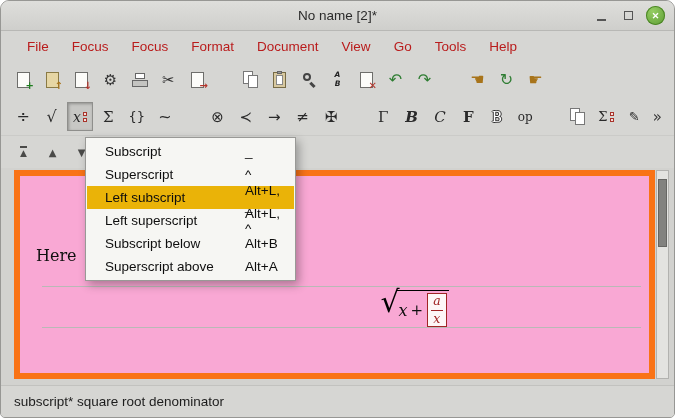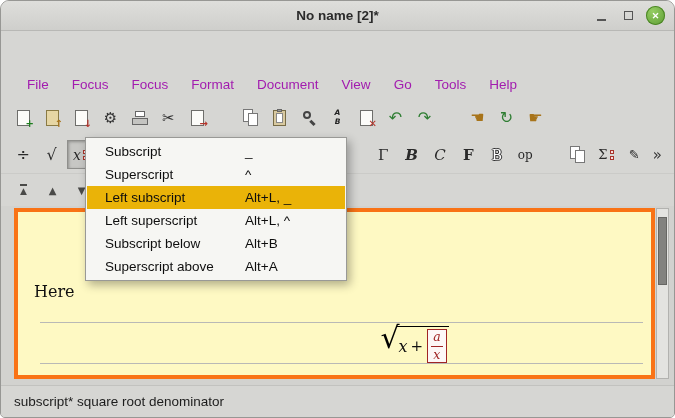--- a/index.html
+++ b/index.html
@@ -7,32 +7,32 @@
   .window{
     position:absolute; inset:0; width:675px; height:418px;
     background:#d6d6d3; border:1px solid #979794;
     border-radius:9px 9px 5px 5px; overflow:hidden;
     display:flex; flex-direction:column;
   }
   
   .titlebar{ position:relative; height:30px; flex:0 0 30px;
     background:linear-gradient(#dededb,#cfcfcc); border-bottom:1px solid #b8b8b5; }
   .title{ position:absolute; left:0; right:0; top:0; height:30px; line-height:30px;
-    text-align:center; font-weight:bold; font-size:13.5px; color:#2b2b2b; }
+    text-align:center; font-weight:normal; font-size:13.5px; color:#2b2b2b; }
   .win-controls{ position:absolute; right:9px; top:5px; display:flex; gap:8px; align-items:center; z-index:2;}
   .winbtn{ width:19px; height:19px; display:flex; align-items:center; justify-content:center;
     color:#444; font-size:12px; background:transparent; border:none; }
   .minbar{ width:9px; height:0; border-bottom:2px solid #555; margin-top:8px; }
   .maxbox{ width:9px; height:9px; border:1.5px solid #555; }
   .winbtn.close{ border-radius:50%;
     background:radial-gradient(circle at 35% 28%, #95cd63, #5c9c33);
     box-shadow:inset 0 0 0 1px #4c8527; color:#fff; font-weight:bold; font-size:9px; }
   
   .menubar{ height:30px; flex:0 0 30px; display:flex; align-items:center;
-    padding:0 16px; gap:3px; font-size:13.5px; color:#a21caf;margin-top:38px; }
+    padding:0 16px; gap:3px; font-size:13.5px; color:#b91c1c; }
   .menu-item{ padding:4px 10px; border-radius:3px; }
   
   .toolbar{ display:flex; align-items:center; padding:0 8px; }
   .toolbar.main{ height:37px; flex:0 0 37px; }
   .toolbar.math{ height:37px; flex:0 0 37px; }
   .toolbar.focus{ height:33px; flex:0 0 33px; border-top:1px solid #cbcbc8; }
   .tbtn{ width:27px; height:29px; margin:0 1px; display:inline-flex; align-items:center;
     justify-content:center; background:transparent; border:1px solid transparent;
     font-family:"DejaVu Sans",sans-serif; font-size:14px; color:#2a2a2a; padding:0; }
   .tbtn.pressed{ background:#c7c7c4; border:1px solid #8f8f8c;
@@ -67,21 +67,21 @@
   .cal{ font-family:"DejaVu Serif",serif; font-style:italic; font-size:15px; }
   .frak{ font-family:"DejaVu Serif",serif; font-weight:bold; font-size:15px; }
   .bbb{ font-family:"DejaVu Serif",serif; font-size:14px; color:#fff;
     text-shadow:-1px 0 #333,1px 0 #333,0 -1px #333,0 1px #333; }
   .opword{ font-family:"DejaVu Serif",serif; font-size:12px; }
   .overflow{ font-size:15px; color:#333; width:18px; margin:0; }
   .focus-exit{ border-top:2px solid #4a4a48; padding-top:1px; font-size:9px; color:#4a4a48; line-height:1; }
   .tri{ font-size:10px; color:#4a4a48; }
   
   .docwrap{ flex:1; display:flex; background:#d2d2cf; padding:2px 5px 6px 13px; min-height:0; }
-  .canvas{ flex:1; position:relative; background:#fef9c3; border:4px solid #f97316; overflow:hidden; }
+  .canvas{ flex:1; position:relative; background:#f9a8d4; border:6px solid #f97316; overflow:hidden; }
   .doc-text{ position:absolute; left:16px; top:70px; font-family:"DejaVu Serif",serif; font-size:16px; color:#101010; }
   .eq-band{ position:absolute; left:22px; right:8px; top:110px; height:42px;
     border-top:1px solid #b9b9b6; border-bottom:1px solid #b9b9b6;
     display:flex; align-items:center; justify-content:center; }
   .sqrt{ display:inline-flex; align-items:flex-start; margin-left:146px; }
   .rad-sym{ font-family:"DejaVu Serif",serif; font-size:30px; line-height:30px; font-weight:400; }
   .radicand{ display:inline-flex; align-items:center; border-top:1.4px solid #000;
     margin-left:-3px; margin-top:3px; padding:2px 2px 0 2px; gap:1px; }
   .mvar{ font-family:"DejaVu Serif",serif; font-style:italic; font-size:16px; color:#101010; }
   .mop{ font-family:"DejaVu Serif",serif; font-size:15px; color:#101010; margin:0 2px; }
@@ -91,21 +91,21 @@
     font-size:12.5px; color:#a02525; padding:0 2px; }
   .frac .num{ border-bottom:1px solid #a02525; padding-bottom:2px; margin-bottom:2px; }
   .scrollbar{ flex:0 0 13px; position:relative; background:#e3e3e0; border:1px solid #b2b2af; margin-left:1px; }
   .thumb{ position:absolute; top:8px; left:1px; right:1px; height:68px;
     background:#82827f; border:1px solid #666663; }
   
   .statusbar{ height:32px; flex:0 0 32px; display:flex; align-items:center;
     justify-content:space-between; padding:0 13px; font-size:13.5px; color:#1c1c1c;
     background:#d6d6d3; border-top:1px solid #c2c2bf; }
   
-  .dropdown{ position:absolute; left:84px; top:136px; width:262px; z-index:20;
+  .dropdown{ position:absolute; left:84px; top:136px; width:211px; z-index:20;
     background:#f6f6f3; border:1px solid #999996; box-shadow:3px 4px 9px rgba(0,0,0,.3); padding:2px 1px; }
   .mitem{ display:flex; align-items:center; height:23px; padding:0 8px 0 18px; font-size:13.5px; color:#0e0e0e; }
   .mitem.highlighted{ background:#eab308; }
   .mlabel{ width:140px; }
   .mshort{ flex:1; }
 </style>
 </head>
 <body>
 
 <div class="window">

